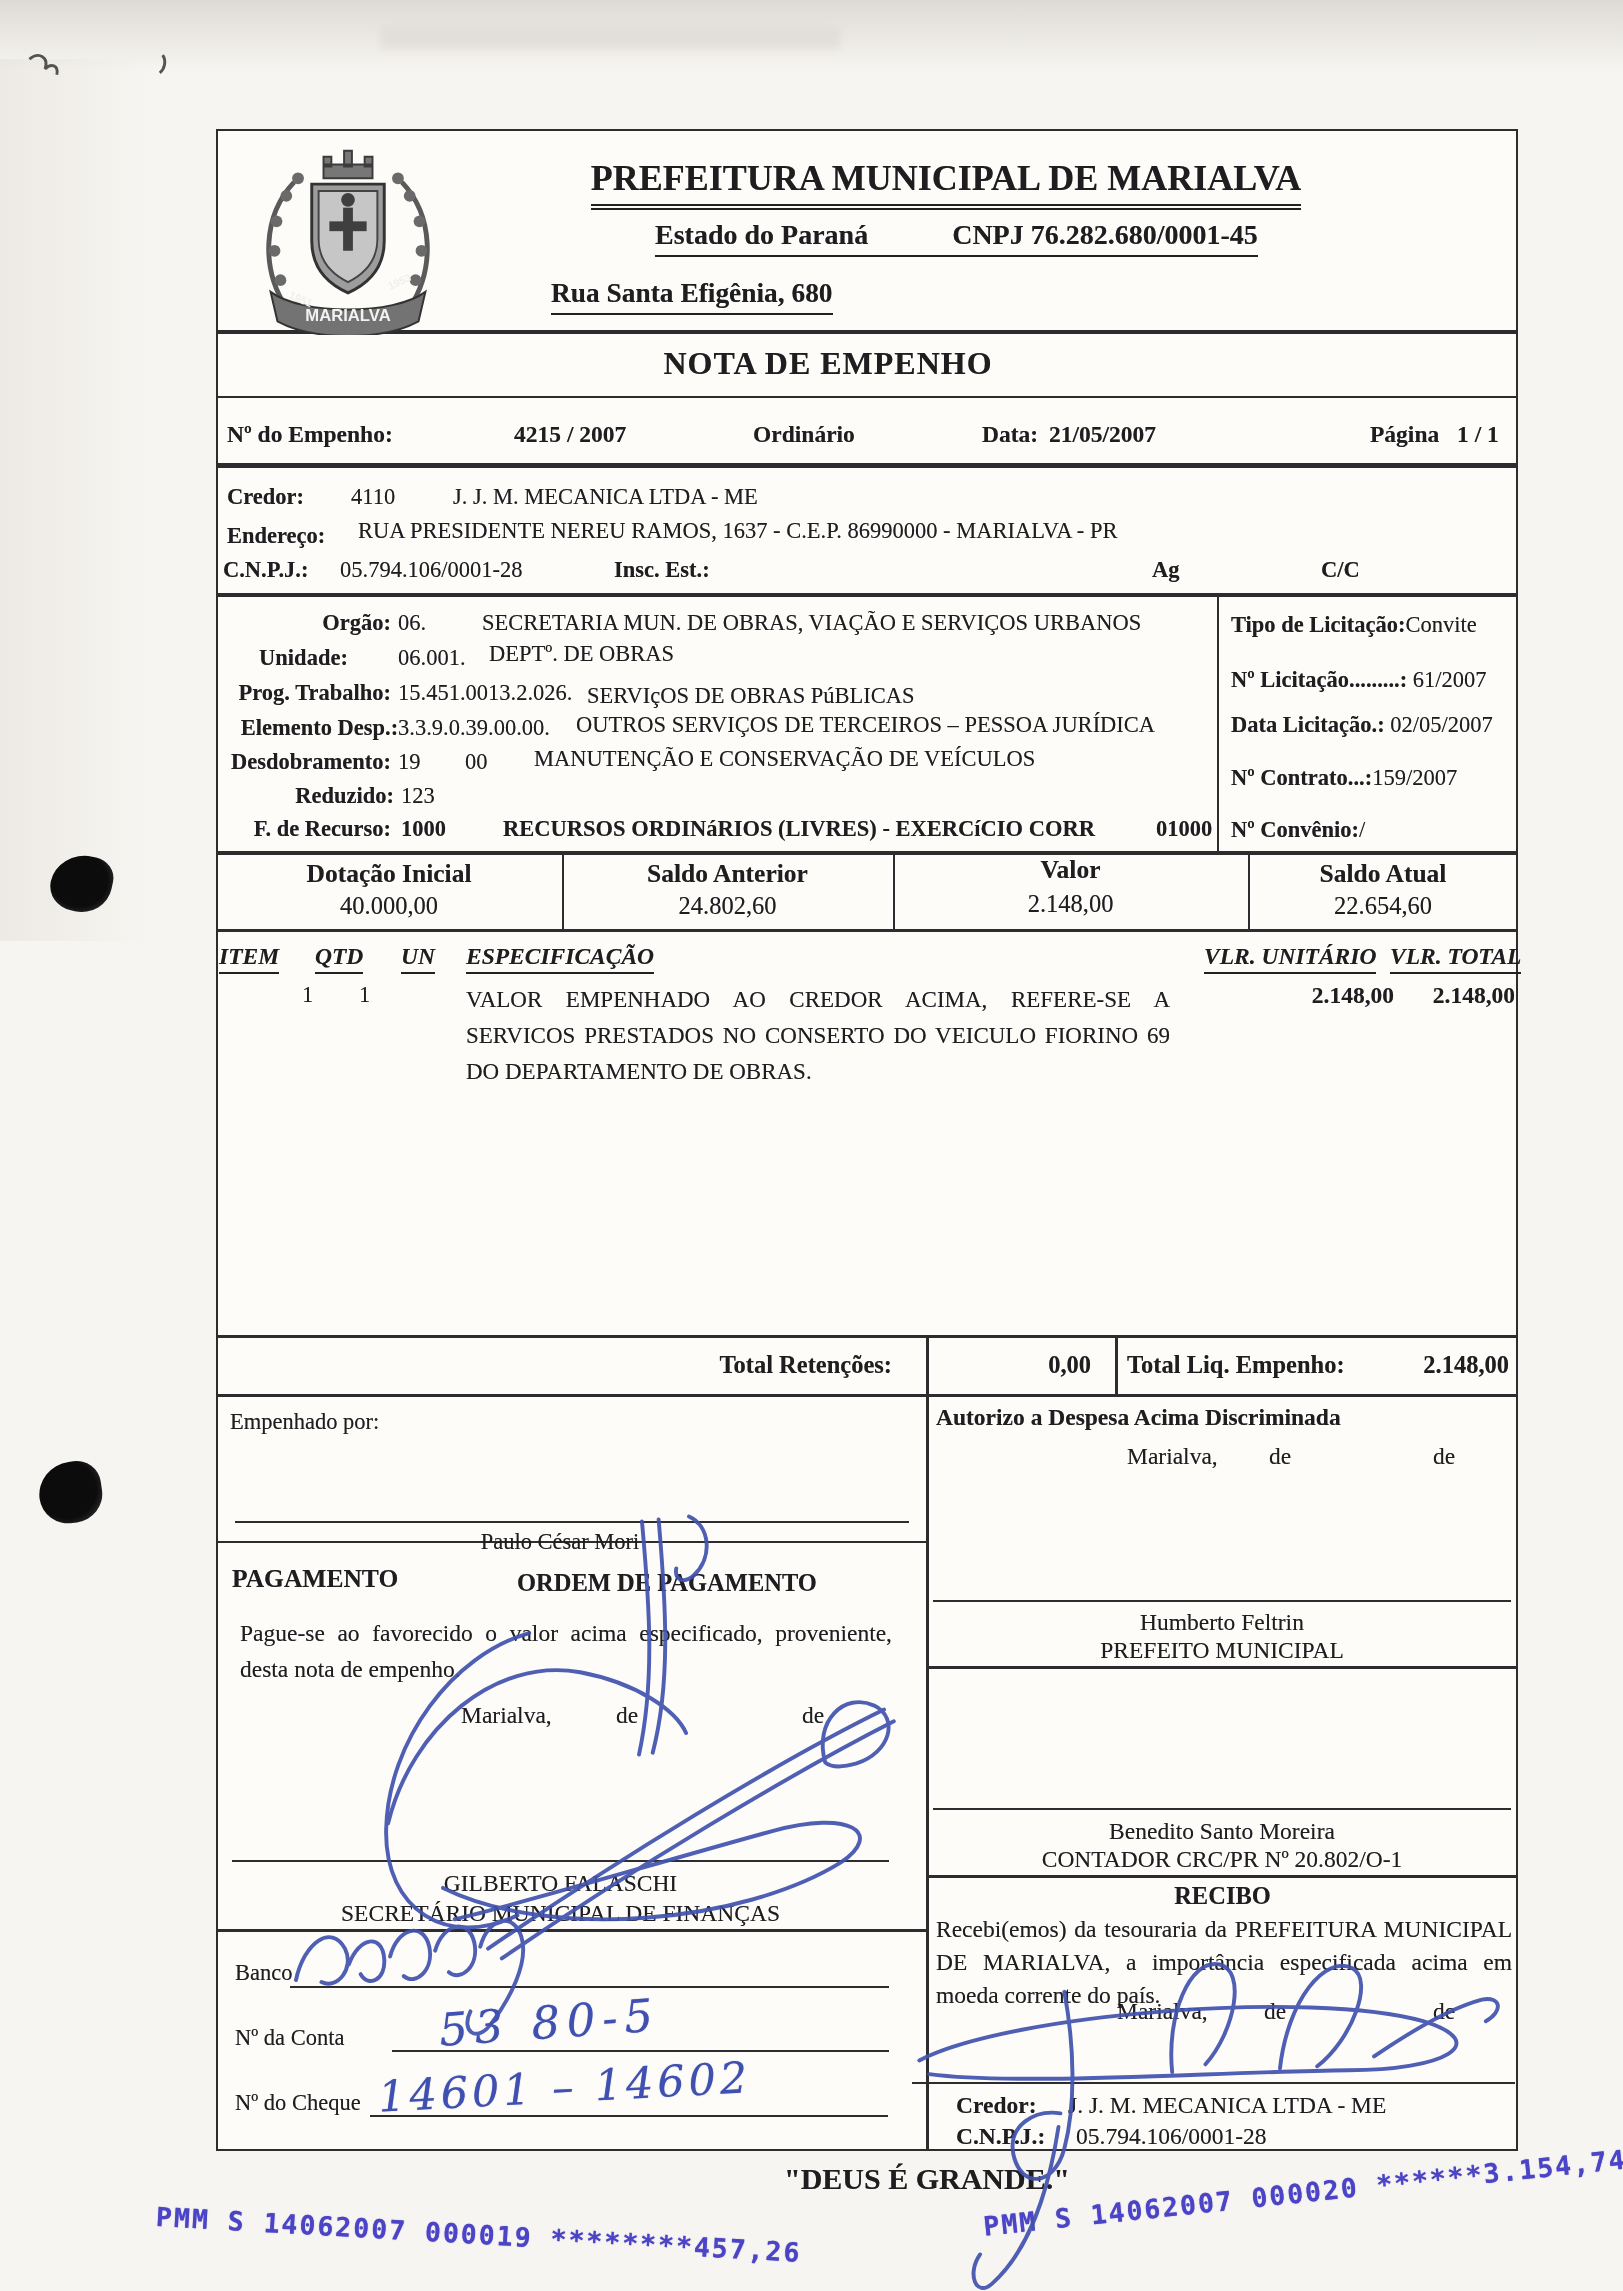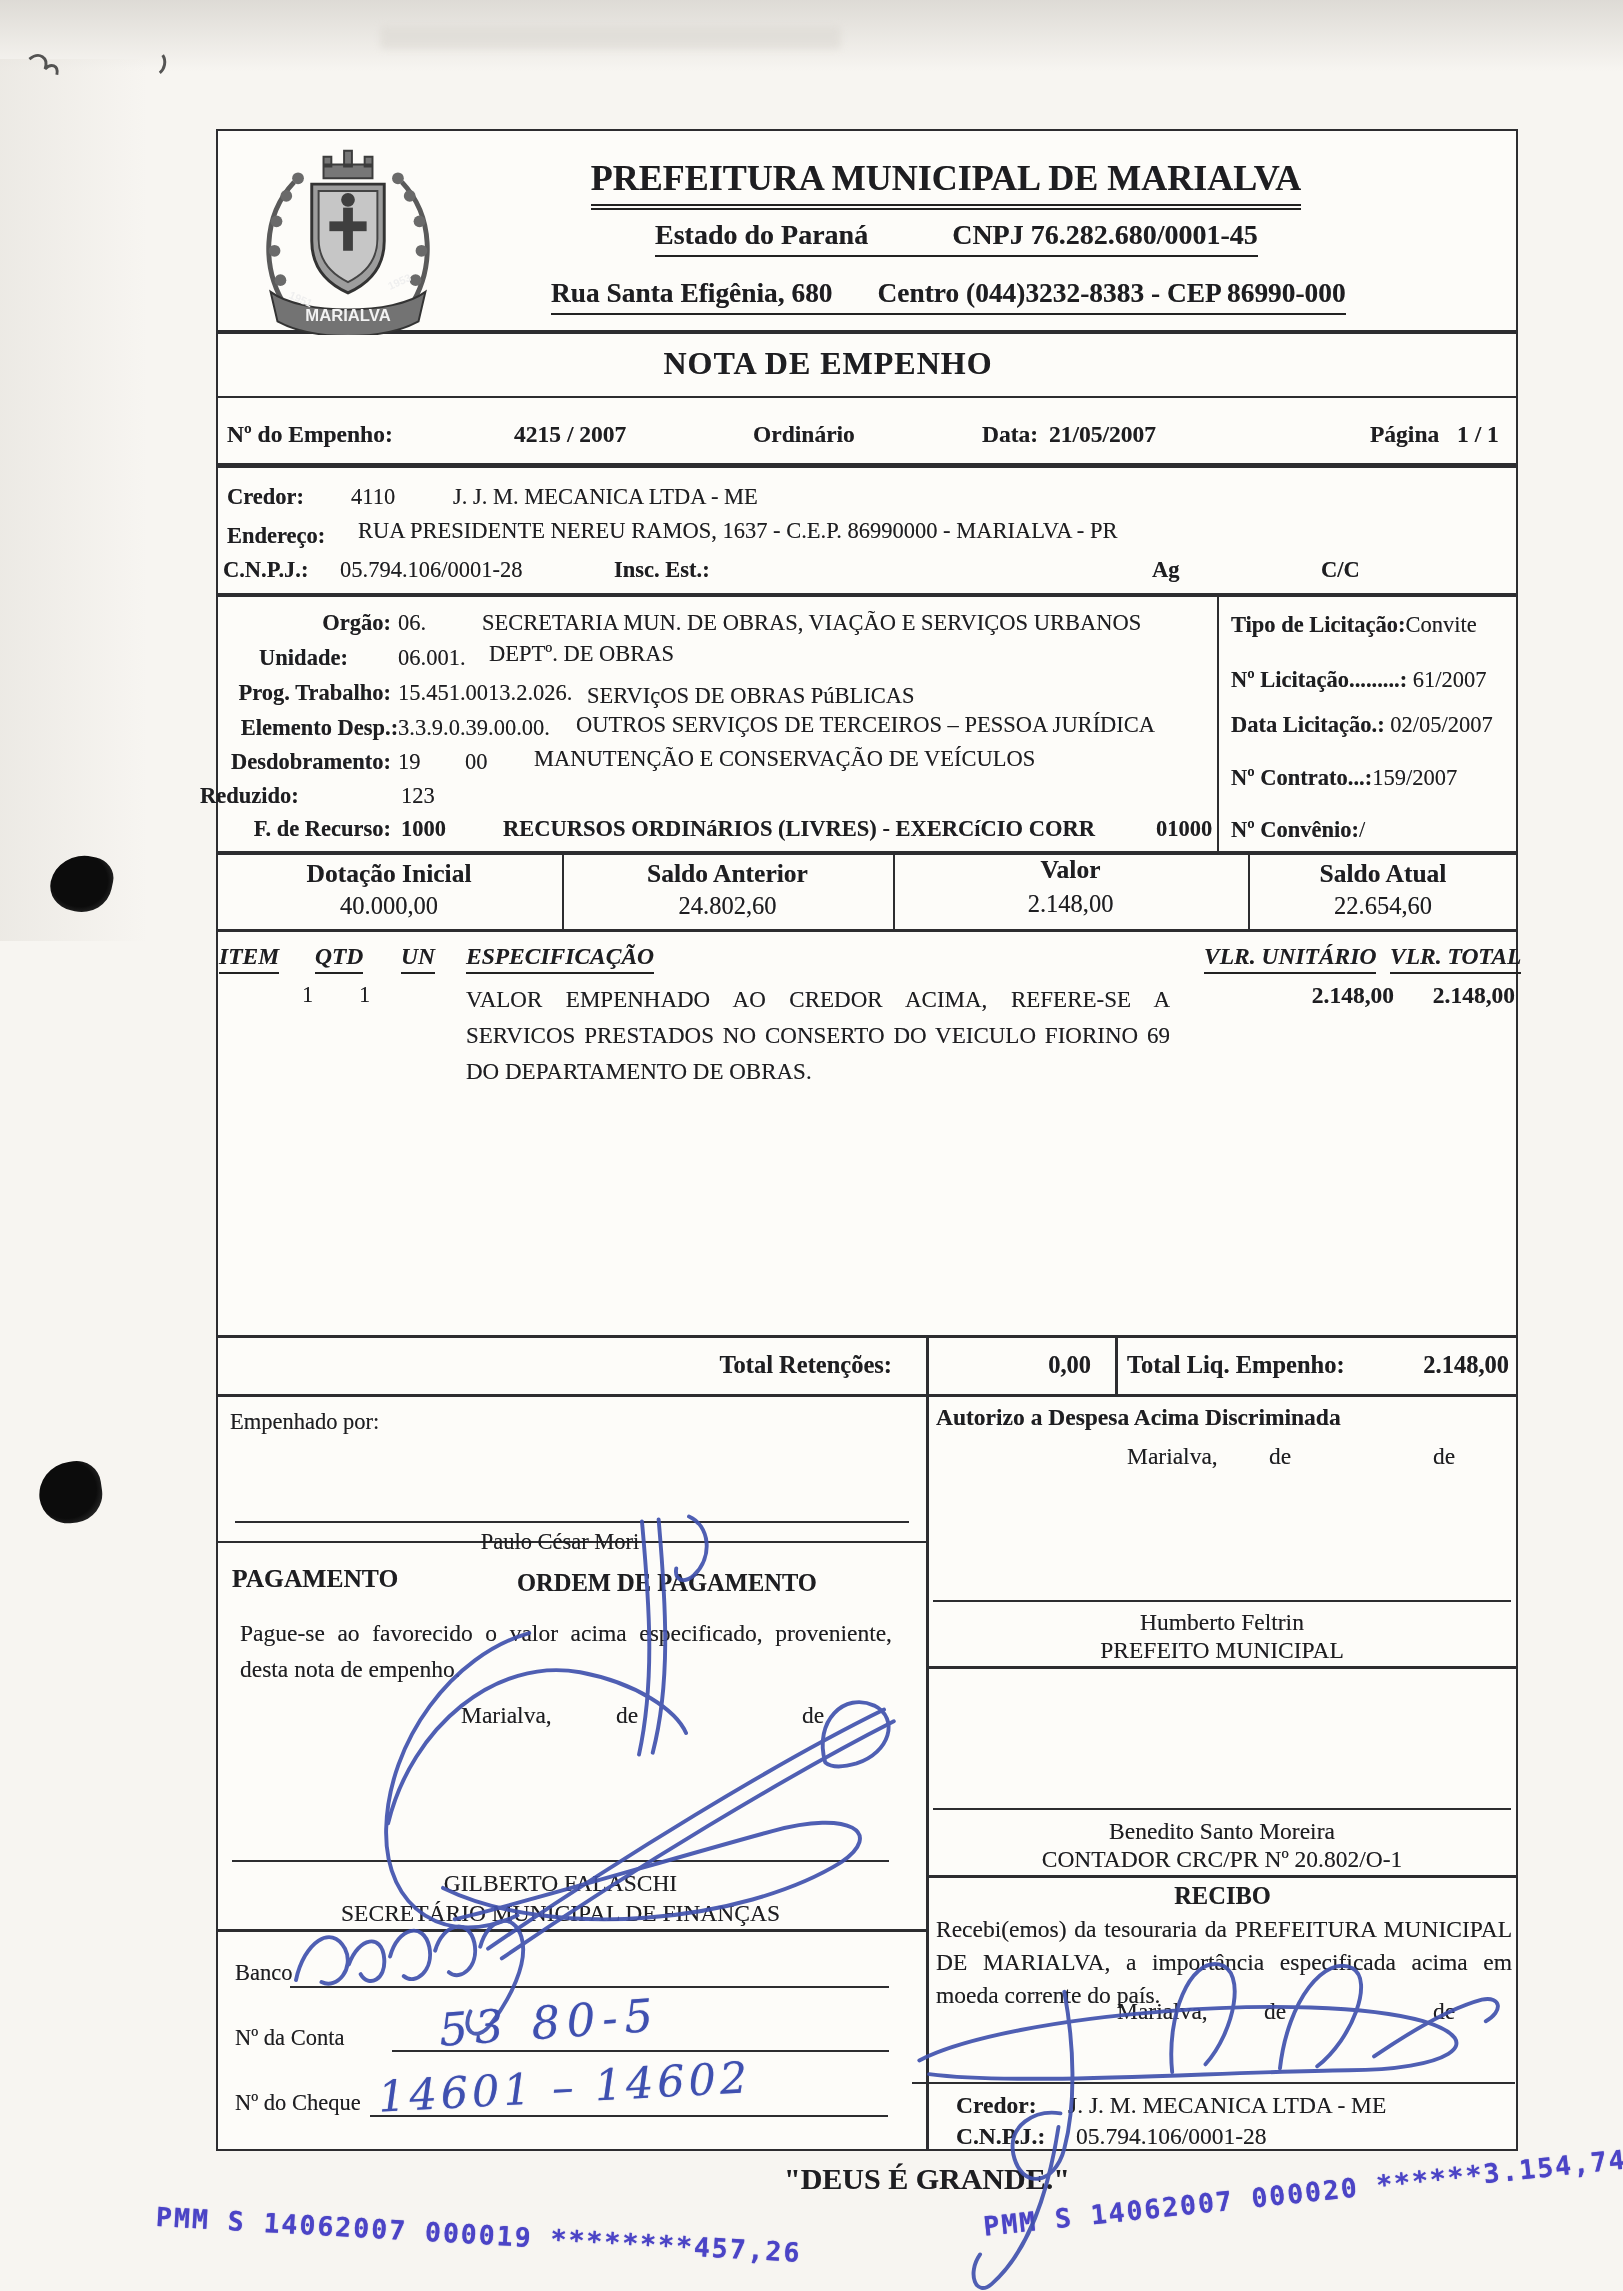--- a/index.html
+++ b/index.html
@@ -91,21 +91,20 @@
 
 <div class="t" style="left:461px;top:157px;width:970px;text-align:center;font-size:36px">
   <span class="b u-double">PREFEITURA MUNICIPAL DE MARIALVA</span>
 </div>
 <div class="t hdr-flex u-solid" style="left:655px;top:218px;font-size:28px;gap:84px">
   <span class="b">Estado do Paraná</span>
   <span class="b">CNPJ 76.282.680/0001-45</span>
 </div>
 <div class="t hdr-flex u-solid" style="left:551px;top:277px;font-size:27.4px;gap:45px">
   <span class="b">Rua Santa Efigênia, 680</span>
-  <span class="b">Centro  (044)3232-8383  -  CEP 86990-000</span>
 </div>
 
 <div class="t b" style="left:216px;top:345px;width:1302px;text-align:center;font-size:32px;letter-spacing:1px;transform:translateX(-39px)">NOTA  DE  EMPENHO</div>
 
 <span class="t b" style="left:227px;top:421px;font-size:23.5px">Nº do Empenho:</span>
 <span class="t b" style="left:514px;top:421px;font-size:23.5px">4215 / 2007</span>
 <span class="t b" style="left:753px;top:421px;font-size:23.5px">Ordinário</span>
 <span class="t b" style="left:982px;top:421px;font-size:23.5px">Data:</span>
 <span class="t b" style="left:1049px;top:421px;font-size:23.5px">21/05/2007</span>
 <span class="t b" style="left:1370px;top:421px;font-size:23.5px">Página</span>
@@ -136,21 +135,21 @@
 
 <div class="t b" style="left:232px;top:715px;width:175px;text-align:center">Elemento Desp.:</div>
 <span class="t" style="left:398px;top:715px">3.3.9.0.39.00.00.</span>
 <span class="t" style="left:576px;top:712px">OUTROS SERVIÇOS DE TERCEIROS – PESSOA JURÍDICA</span>
 
 <div class="t b" style="left:216px;top:749px;width:175px;text-align:right">Desdobramento:</div>
 <span class="t" style="left:398px;top:749px">19</span>
 <span class="t" style="left:465px;top:749px">00</span>
 <span class="t" style="left:534px;top:746px">MANUTENÇÃO E CONSERVAÇÃO DE VEÍCULOS</span>
 
-<div class="t b" style="left:200px;top:783px;width:175px;">Reduzido:</div>
+<div class="t b" style="left:219px;top:783px;width:175px;text-align:right">Reduzido:</div>
 <span class="t" style="left:401px;top:783px">123</span>
 
 <div class="t b" style="left:216px;top:816px;width:175px;text-align:right">F. de Recurso:</div>
 <span class="t b" style="left:401px;top:816px">1000</span>
 <span class="t b" style="left:503px;top:816px">RECURSOS ORDINáRIOS (LIVRES) - EXERCíCIO CORR</span>
 <span class="t b" style="left:1156px;top:816px">01000</span>
 
 <span class="t" style="left:1231px;top:612px"><span class="b">Tipo de Licitação:</span><span>Convite</span></span>
 <span class="t" style="left:1231px;top:667px"><span class="b">Nº Licitação.........:</span> <span>61/2007</span></span>
 <span class="t" style="left:1231px;top:712px"><span class="b">Data Licitação.:</span> <span>02/05/2007</span></span>

